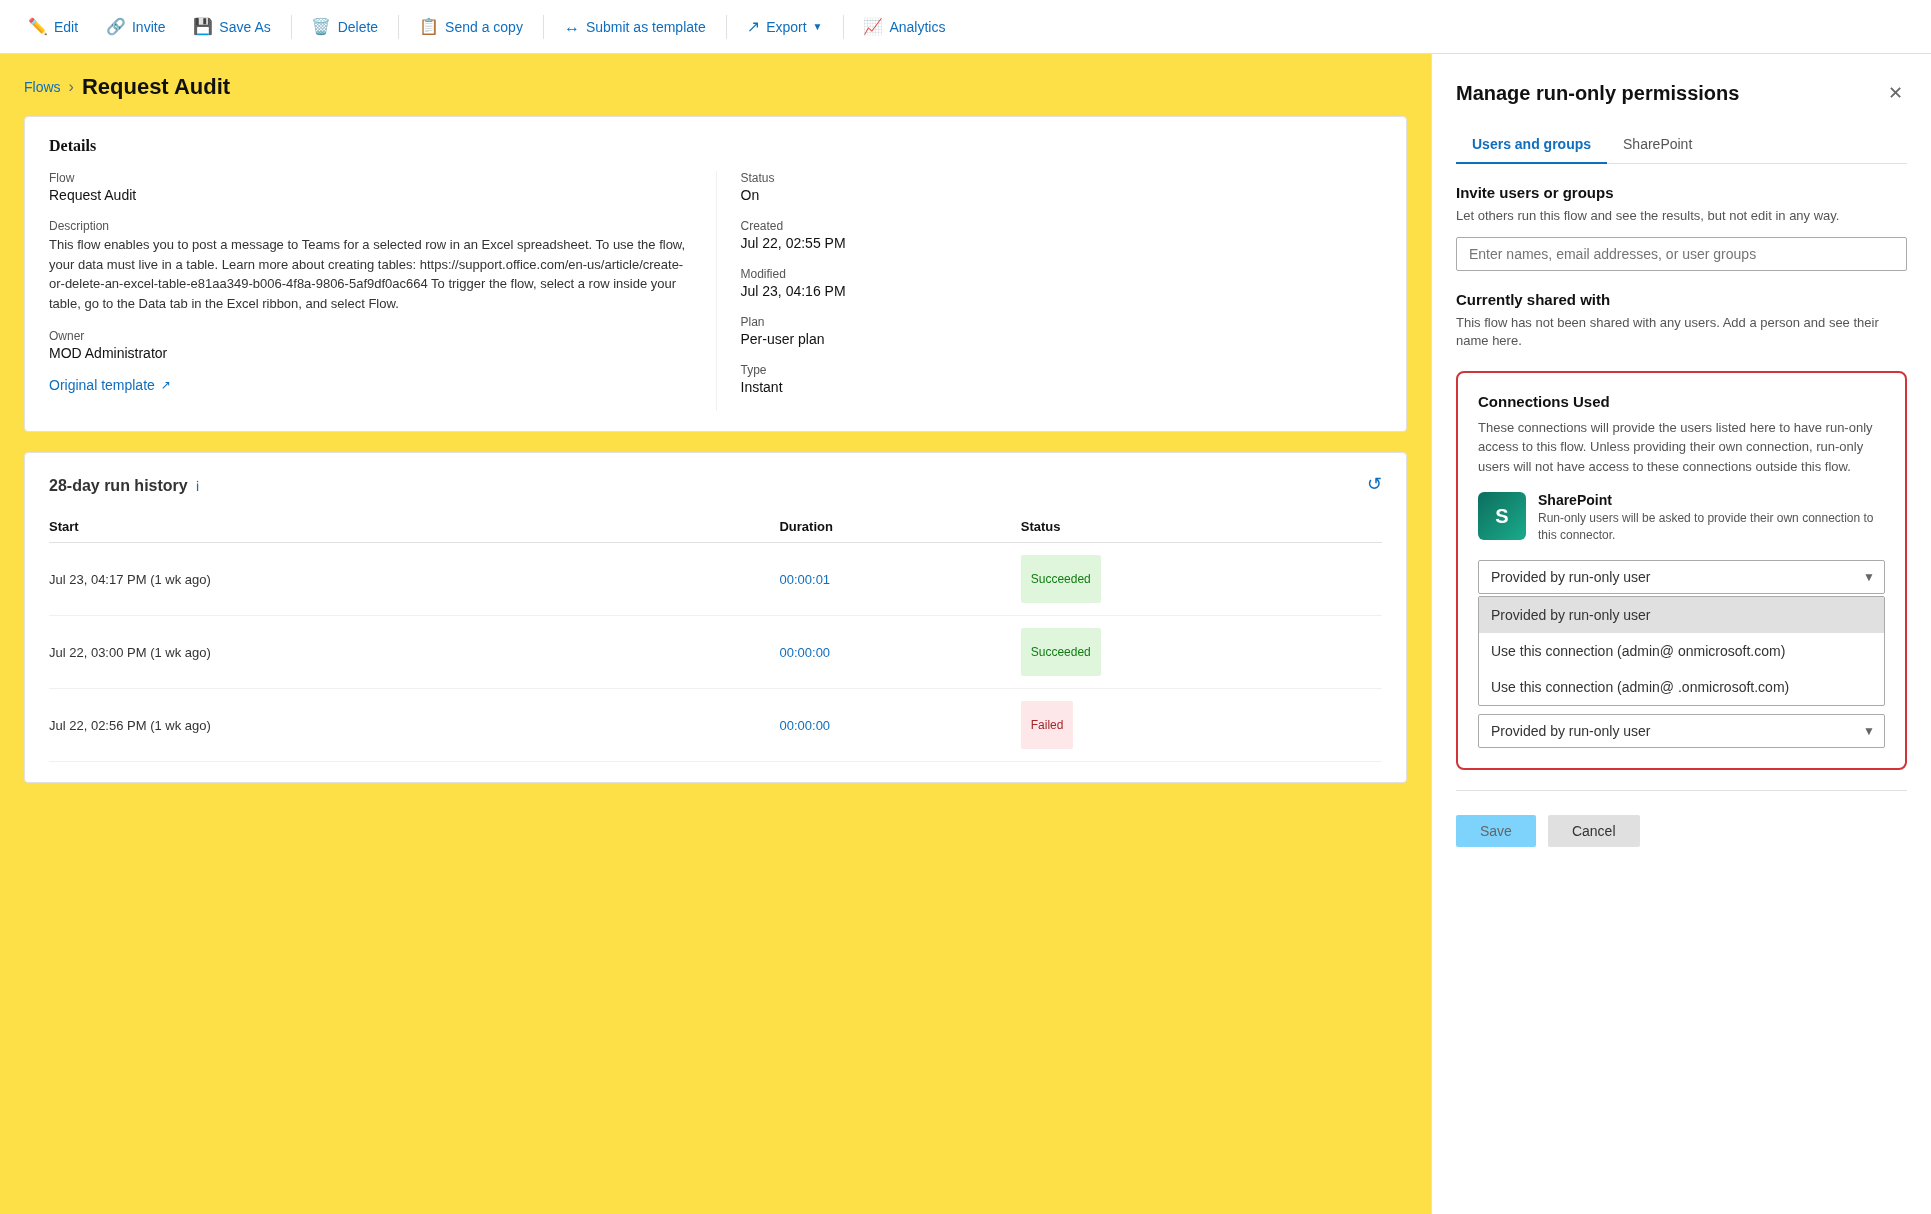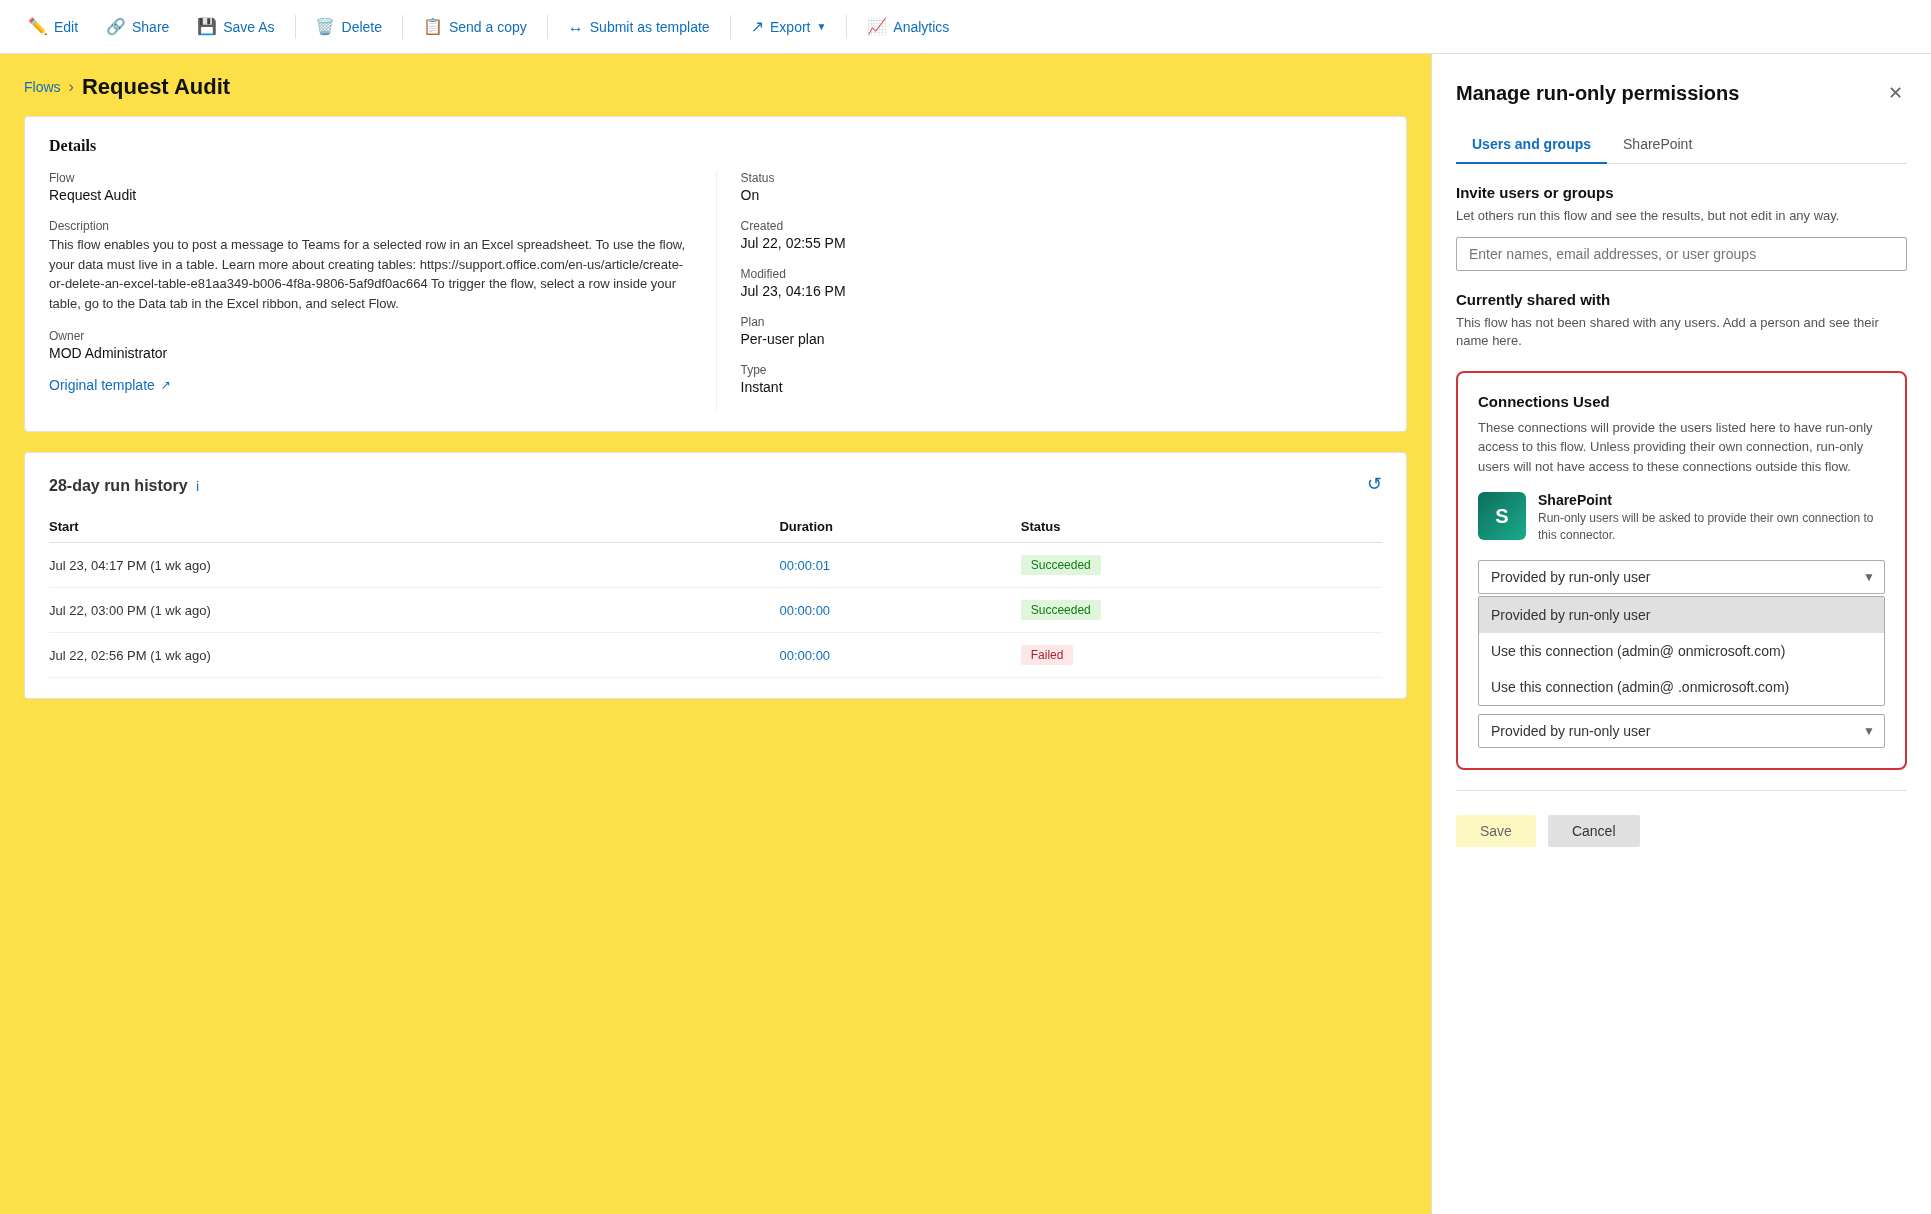--- a/index.html
+++ b/index.html
@@ -73,21 +73,21 @@
     .history-table { width: 100%; border-collapse: collapse; }
     .history-table th {
       text-align: left; font-size: 13px; font-weight: 600;
       color: #111; padding: 8px 0 8px 0; border-bottom: 1px solid #e0e0e0;
     }
     .history-table td {
       padding: 12px 0; font-size: 13px; color: #333;
       border-bottom: 1px solid #f0f0f0;
     }
     .status-badge {
-      display: inline-block; padding: 3px 10px; border-radius: 2px;
+      display: inline-block; padding: 17px 10px; border-radius: 2px;
       font-size: 12px; font-weight: 500;
     }
     .status-succeeded { background: #dff6dd; color: #107c10; }
     .status-failed { background: #fde7e9; color: #a4262c; }
 
     
     .right-panel {
       width: 500px; background: #fff; border-left: 1px solid #e0e0e0;
       overflow-y: auto; padding: 24px; flex-shrink: 0;
       position: relative;
@@ -179,39 +179,39 @@
     .second-dropdown-wrapper {
       position: relative; margin-top: 8px;
     }
 
     
     .bottom-separator { border: none; border-top: 1px solid #e0e0e0; margin: 16px 0; }
 
     
     .panel-footer { display: flex; gap: 12px; justify-content: flex-start; padding-top: 8px; }
     .btn-save {
-      padding: 8px 24px; background: #fef9c3; color: #666;
+      padding: 8px 24px; background: #7dd3fc; color: #666;
       border: none; border-radius: 2px; font-size: 14px; cursor: pointer;
     }
     .btn-cancel {
       padding: 8px 24px; background: #e0e0e0; color: #333;
       border: none; border-radius: 2px; font-size: 14px; cursor: pointer;
     }
   </style>
 </head>
 <body>
 
 <div class="toolbar">
   <div class="toolbar-item">
     <span class="toolbar-icon">✏️</span>
     <span>Edit</span>
   </div>
   <div class="toolbar-item">
     <span class="toolbar-icon">🔗</span>
-    <span>Share</span>
+    <span>Invite</span>
   </div>
   <div class="toolbar-item">
     <span class="toolbar-icon">💾</span>
     <span>Save As</span>
   </div>
   <div class="toolbar-separator"></div>
   <div class="toolbar-item">
     <span class="toolbar-icon">🗑️</span>
     <span>Delete</span>
   </div>

